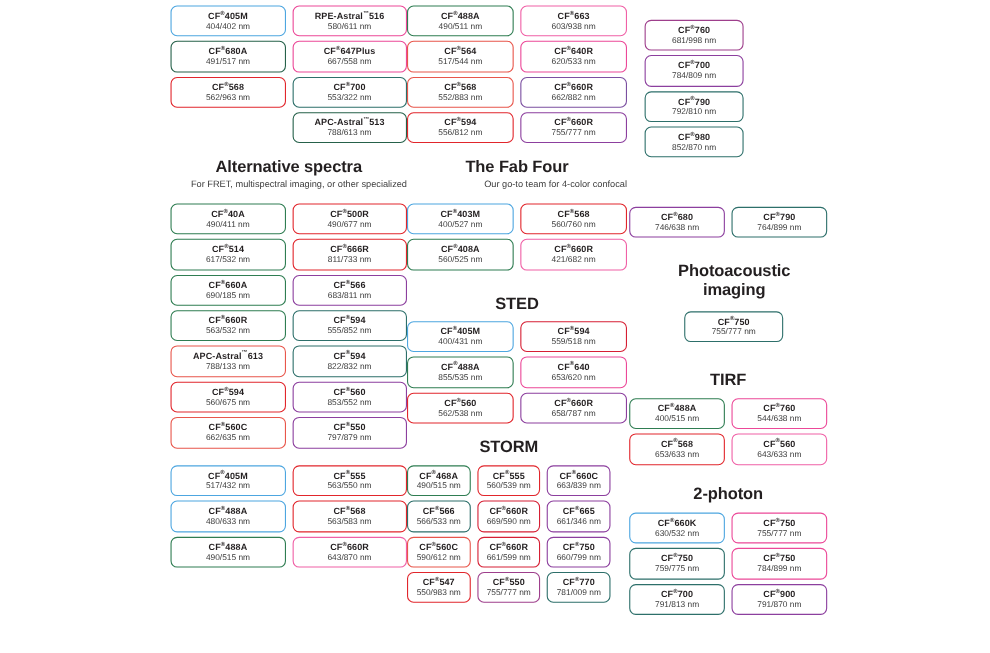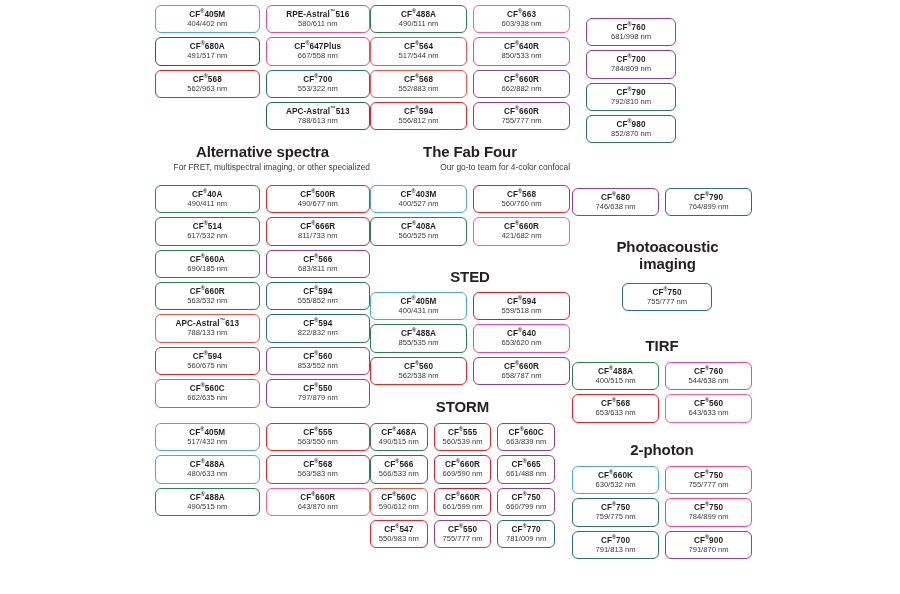--- a/index.html
+++ b/index.html
@@ -140,21 +140,21 @@
       <div class="chip" style="border-color: rgb(240, 96, 166);">
         <div class="nm">CF<sup>®</sup>663</div>
         <div class="sp">603/938 nm</div>
       </div>
       <div class="chip" style="border-color: rgb(232, 86, 75);">
         <div class="nm">CF<sup>®</sup>564</div>
         <div class="sp">517/544 nm</div>
       </div>
       <div class="chip" style="border-color: rgb(236, 72, 152);">
         <div class="nm">CF<sup>®</sup>640R</div>
-        <div class="sp">850/533 nm</div>
+        <div class="sp">620/533 nm</div>
       </div>
       <div class="chip" style="border-color: rgb(232, 86, 75);">
         <div class="nm">CF<sup>®</sup>568</div>
         <div class="sp">552/883 nm</div>
       </div>
       <div class="chip" style="border-color: rgb(123, 79, 160);">
         <div class="nm">CF<sup>®</sup>660R</div>
         <div class="sp">662/882 nm</div>
       </div>
       <div class="chip" style="border-color: rgb(225, 38, 44);">
@@ -382,21 +382,21 @@
       <div class="chip" style="border-color: rgb(45, 111, 106);">
         <div class="nm">CF<sup>®</sup>566</div>
         <div class="sp">566/533 nm</div>
       </div>
       <div class="chip" style="border-color: rgb(214, 31, 52);">
         <div class="nm">CF<sup>®</sup>660R</div>
         <div class="sp">669/590 nm</div>
       </div>
       <div class="chip" style="border-color: rgb(140, 63, 158);">
         <div class="nm">CF<sup>®</sup>665</div>
-        <div class="sp">661/488 nm</div>
+        <div class="sp">661/346 nm</div>
       </div>
       <div class="chip" style="border-color: rgb(232, 86, 75);">
         <div class="nm">CF<sup>®</sup>560C</div>
         <div class="sp">590/612 nm</div>
       </div>
       <div class="chip" style="border-color: rgb(214, 31, 52);">
         <div class="nm">CF<sup>®</sup>660R</div>
         <div class="sp">661/599 nm</div>
       </div>
       <div class="chip" style="border-color: rgb(140, 63, 158);">

